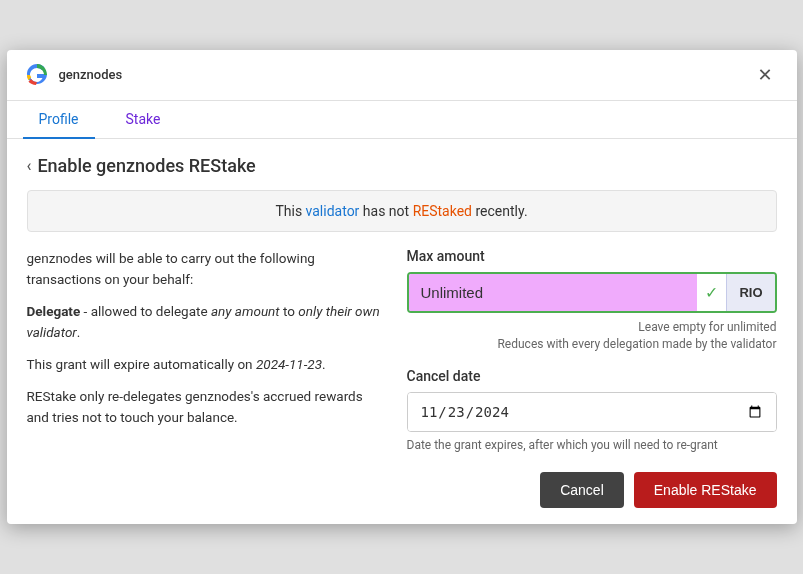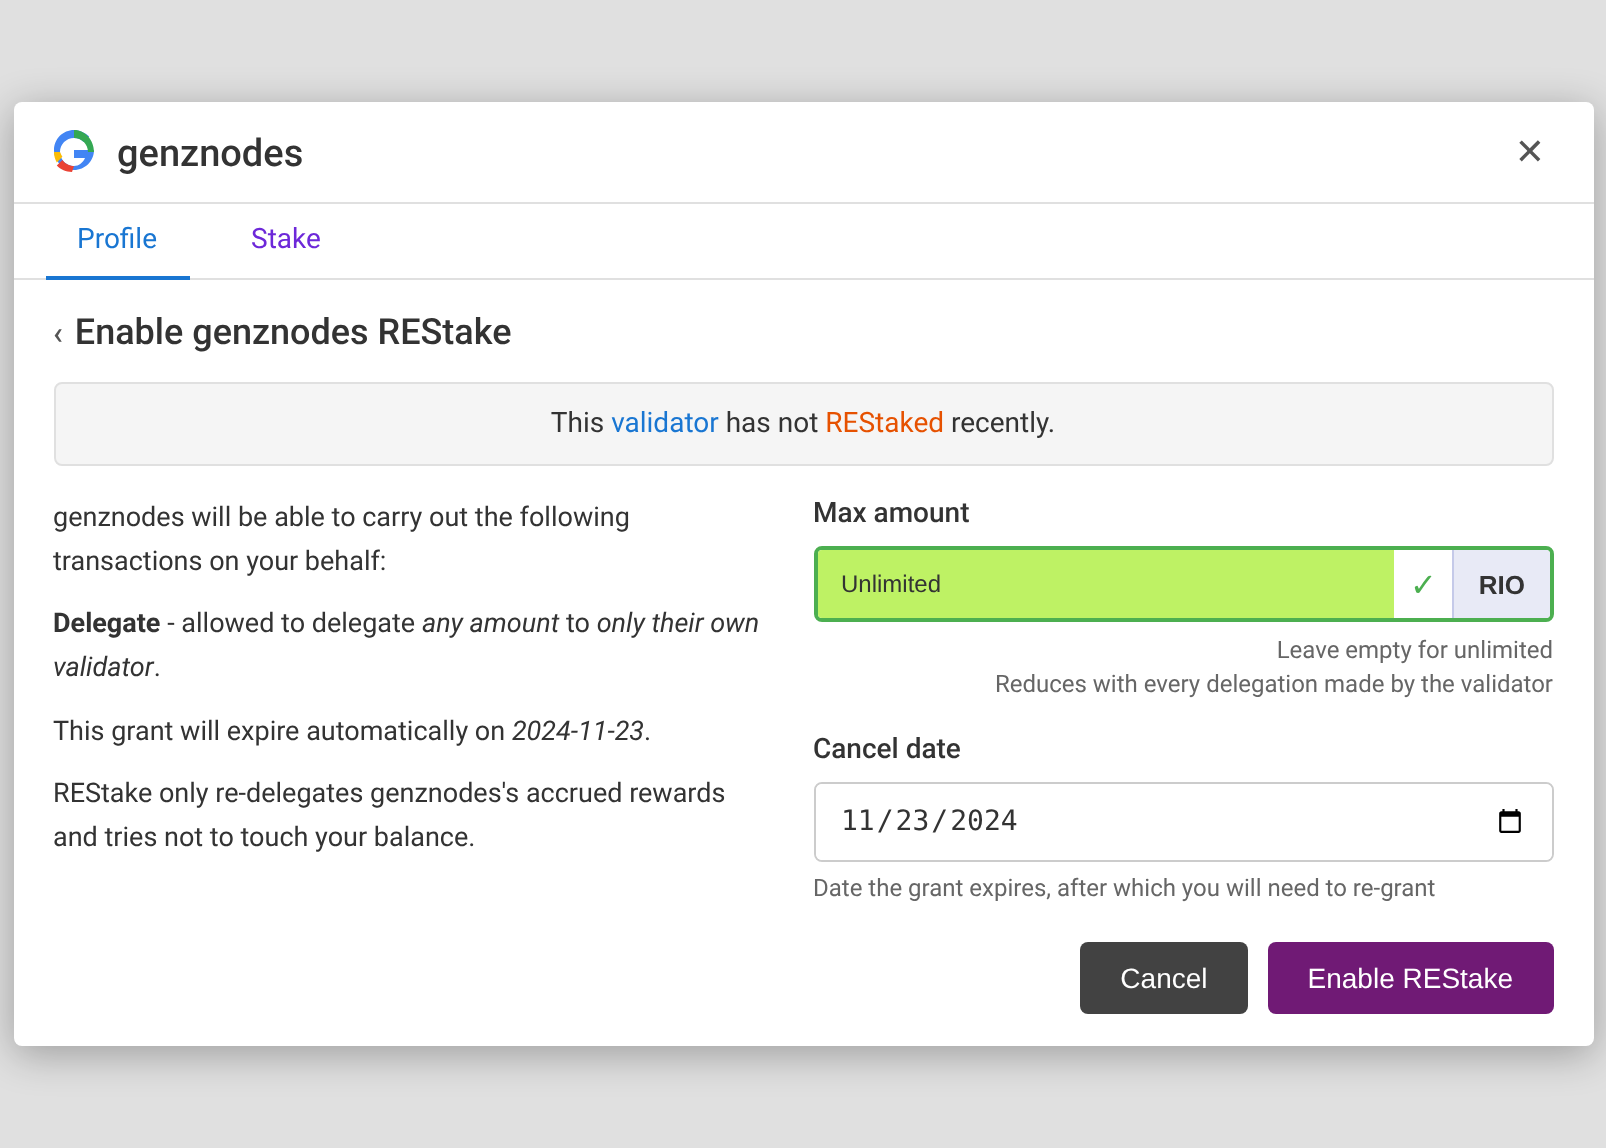--- a/index.html
+++ b/index.html
@@ -30,21 +30,21 @@
     .title-bar-left {
       display: flex;
       align-items: center;
       gap: 8px;
     }
     .logo-icon {
       width: 28px;
       height: 28px;
     }
     .title-text {
-      font-size: 19px;
+      font-size: 13px;
       font-weight: 500;
       color: #333;
     }
     .close-btn {
       background: none;
       border: none;
       cursor: pointer;
       font-size: 18px;
       color: #555;
       padding: 4px 8px;
@@ -124,23 +124,23 @@
       border: 2px solid #4caf50;
       border-radius: 4px;
       overflow: hidden;
       margin-bottom: 6px;
     }
     .text-input {
       flex: 1;
       border: none;
       outline: none;
       padding: 10px 12px;
-      font-size: 12px;
-      color: #333;
-      background: #bef264;
+      font-size: 15px;
+      color: #333;
+      background: #f0abfc;
     }
     .check-area {
       display: flex;
       align-items: center;
       padding: 0 8px;
       background: #fff;
     }
     .check-icon {
       color: #4caf50;
       font-size: 16px;
@@ -196,21 +196,21 @@
     .btn-cancel {
       background: #424242;
       color: #fff;
       border: none;
       padding: 10px 20px;
       border-radius: 4px;
       font-size: 14px;
       cursor: pointer;
     }
     .btn-enable {
-      background: #701a75;
+      background: #b91c1c;
       color: #fff;
       border: none;
       padding: 10px 20px;
       border-radius: 4px;
       font-size: 14px;
       cursor: pointer;
     }
   </style>
 </head>
 <body>

